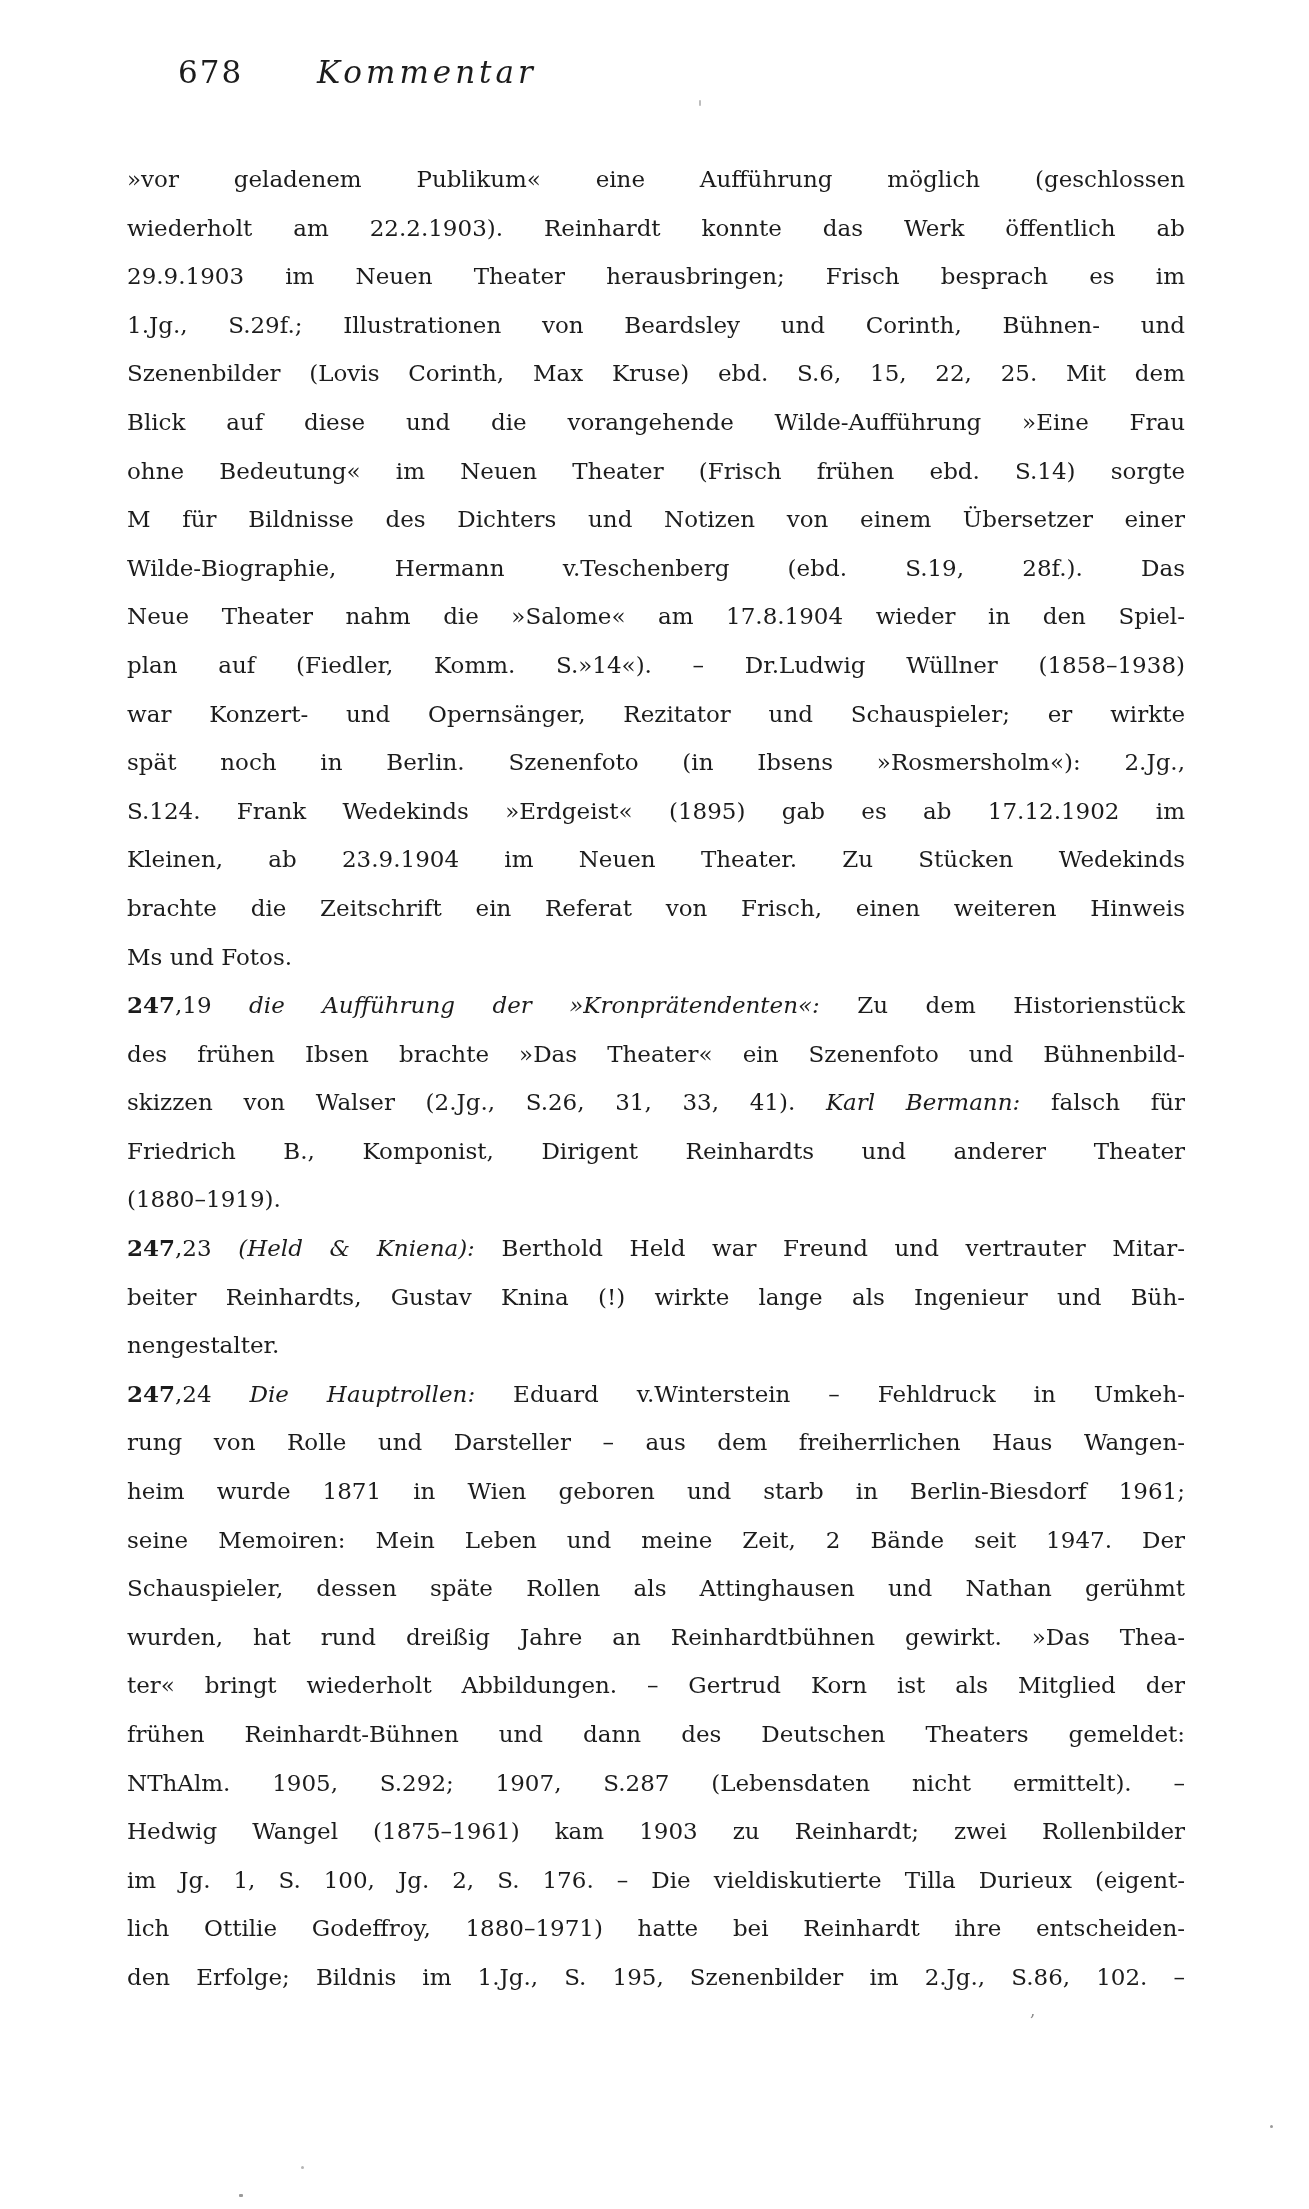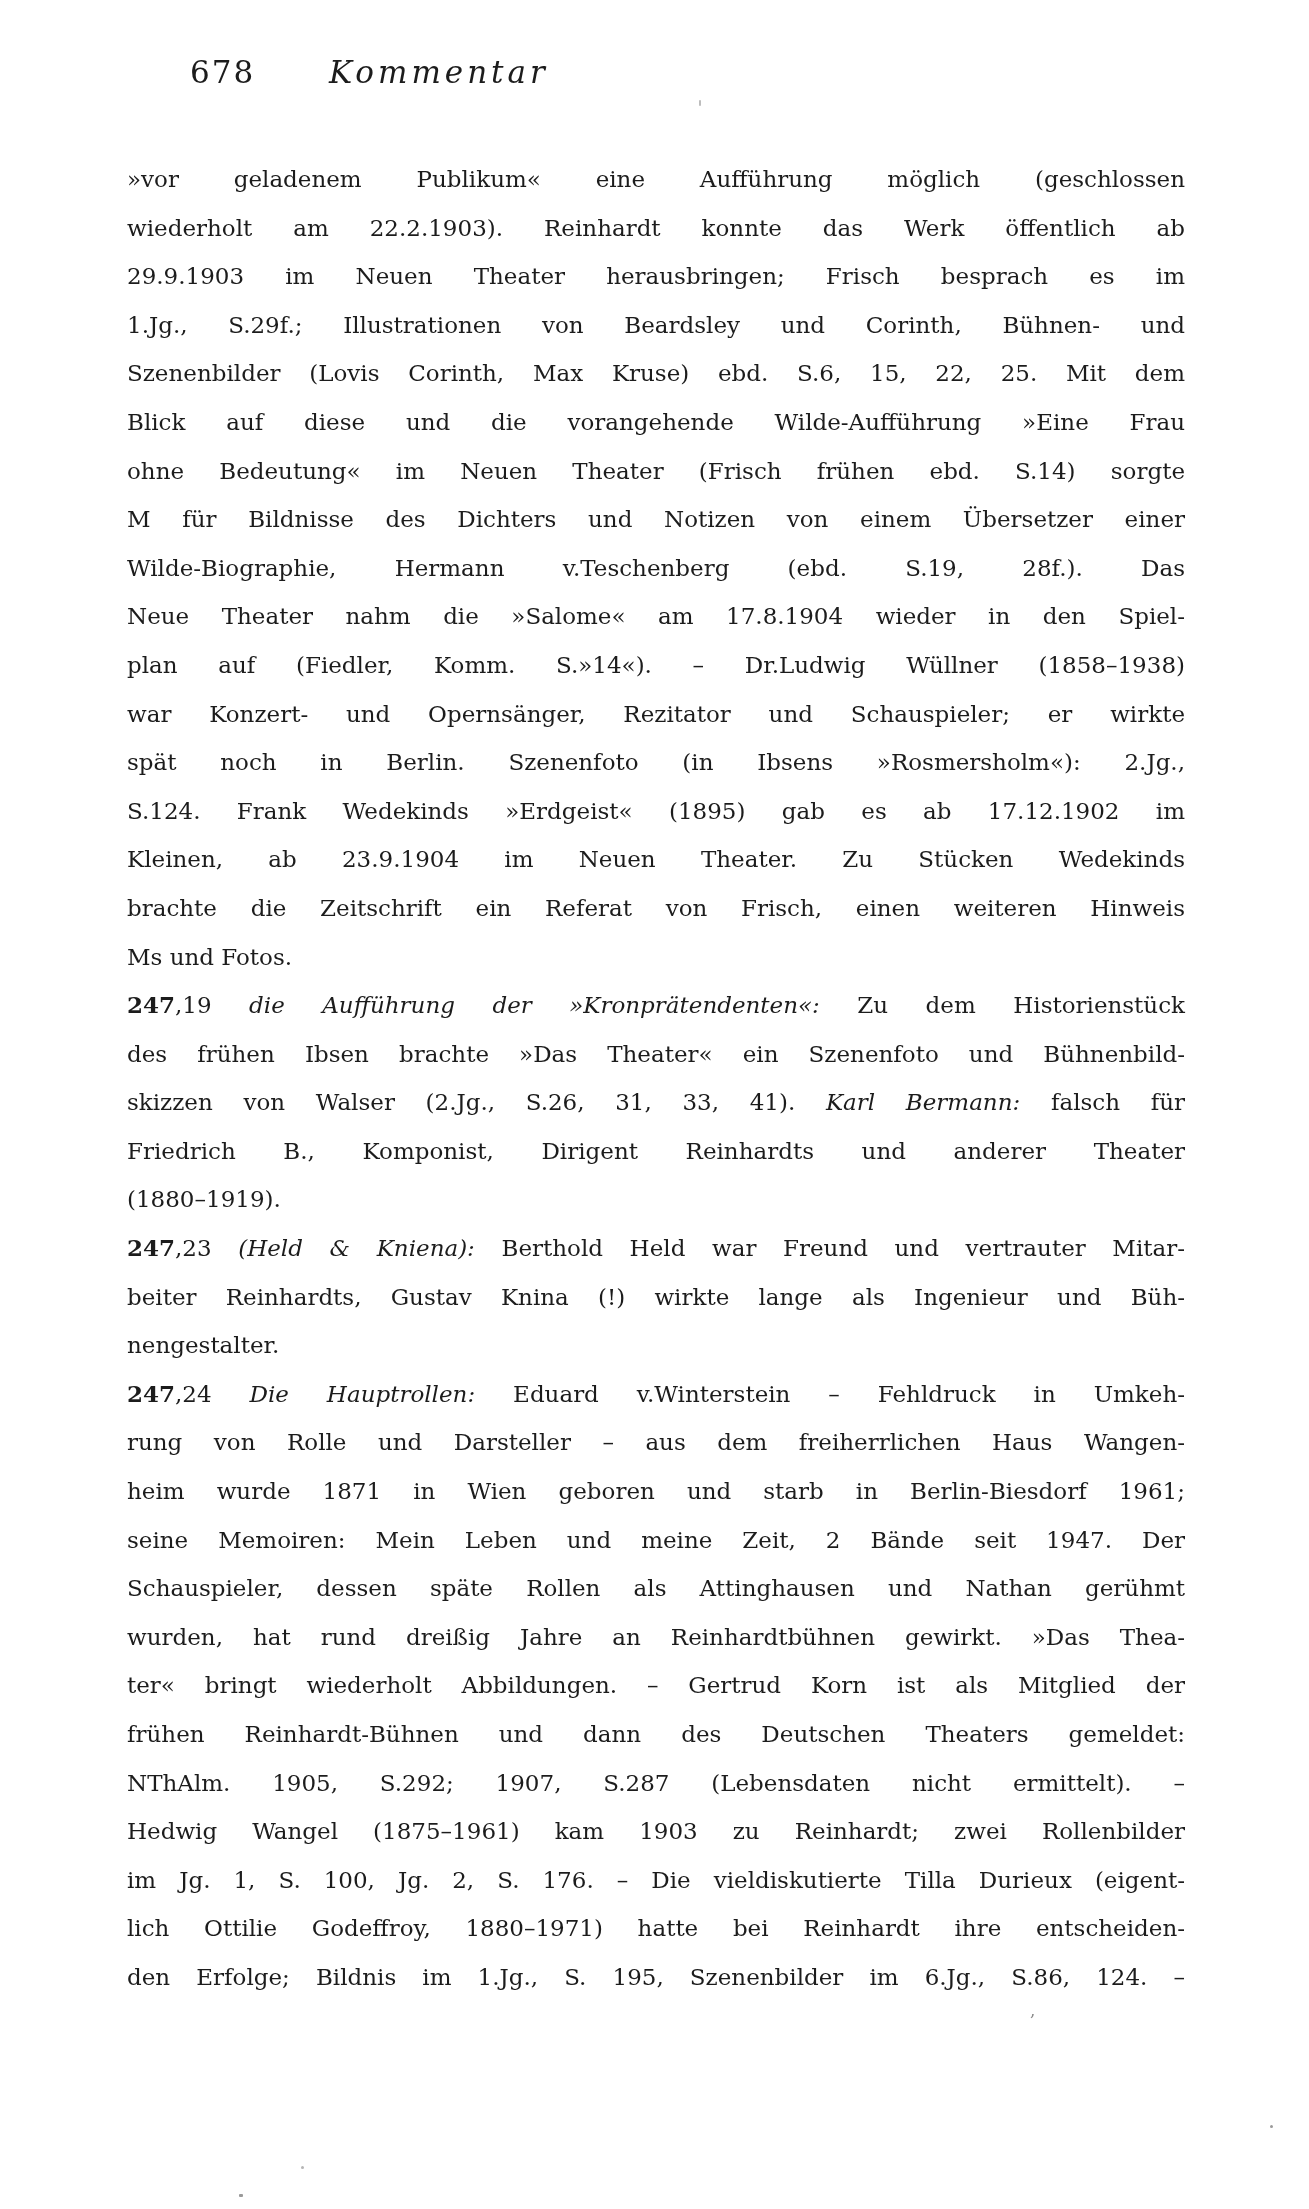--- a/index.html
+++ b/index.html
@@ -13,21 +13,21 @@
     height: 2209px;
     margin: 0 auto;
     background: #ffffff;
     overflow: hidden;
     font-family: "DejaVu Serif", "Liberation Serif", serif;
     color: #1c1c1c;
   }
   .running-header {
     position: absolute;
     top: 52px;
-    left: 190px;
+    left: 178px;
     font-size: 31px;
     line-height: 40px;
     white-space: nowrap;
   }
   .page-number {
     display: inline-block;
     letter-spacing: 2px;
   }
   .header-title {
     display: inline-block;
@@ -110,21 +110,21 @@
       <div class="line"><span class="seg-n">heim wurde 1871 in Wien geboren und starb in Berlin-Biesdorf 1961;</span></div>
       <div class="line"><span class="seg-n">seine Memoiren: Mein Leben und meine Zeit, 2 Bände seit 1947. Der</span></div>
       <div class="line"><span class="seg-n">Schauspieler, dessen späte Rollen als Attinghausen und Nathan gerühmt</span></div>
       <div class="line"><span class="seg-n">wurden, hat rund dreißig Jahre an Reinhardtbühnen gewirkt. »Das Thea-</span></div>
       <div class="line"><span class="seg-n">ter« bringt wiederholt Abbildungen. – Gertrud Korn ist als Mitglied der</span></div>
       <div class="line"><span class="seg-n">frühen Reinhardt-Bühnen und dann des Deutschen Theaters gemeldet:</span></div>
       <div class="line"><span class="seg-n">NThAlm. 1905, S.292; 1907, S.287 (Lebensdaten nicht ermittelt). –</span></div>
       <div class="line"><span class="seg-n">Hedwig Wangel (1875–1961) kam 1903 zu Reinhardt; zwei Rollenbilder</span></div>
       <div class="line"><span class="seg-n">im Jg. 1, S. 100, Jg. 2, S. 176. – Die vieldiskutierte Tilla Durieux (eigent-</span></div>
       <div class="line"><span class="seg-n">lich Ottilie Godeffroy, 1880–1971) hatte bei Reinhardt ihre entscheiden-</span></div>
-      <div class="line"><span class="seg-n">den Erfolge; Bildnis im 1.Jg., S. 195, Szenenbilder im 6.Jg., S.86, 124. –</span></div>
+      <div class="line"><span class="seg-n">den Erfolge; Bildnis im 1.Jg., S. 195, Szenenbilder im 2.Jg., S.86, 102. –</span></div>
     </div>
 
   <span class="artifact" style="left:1030px; top:2002px;">,</span>
   <span class="dot" style="left:1270px; top:2125px; width:3px; height:3px;"></span>
   <span class="dot" style="left:301px; top:2166px; width:3px; height:3px; background:#b5b5b5;"></span>
   <span class="dot" style="left:239px; top:2194px; width:4px; height:3px; border-radius:1px;"></span>
   <span class="dot" style="left:699px; top:100px; width:2px; height:6px; background:#bdbdbd; border-radius:1px;"></span>
 
 </div>
 

